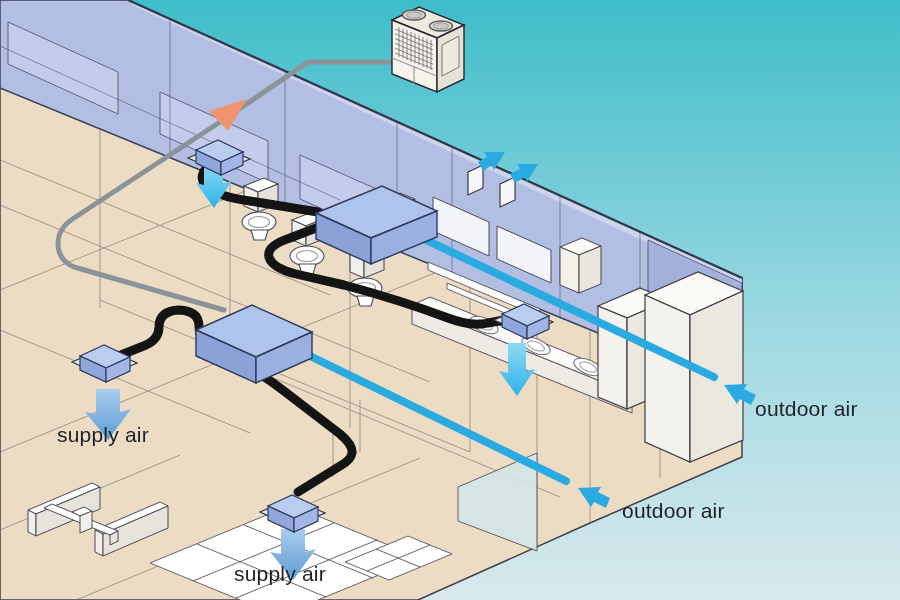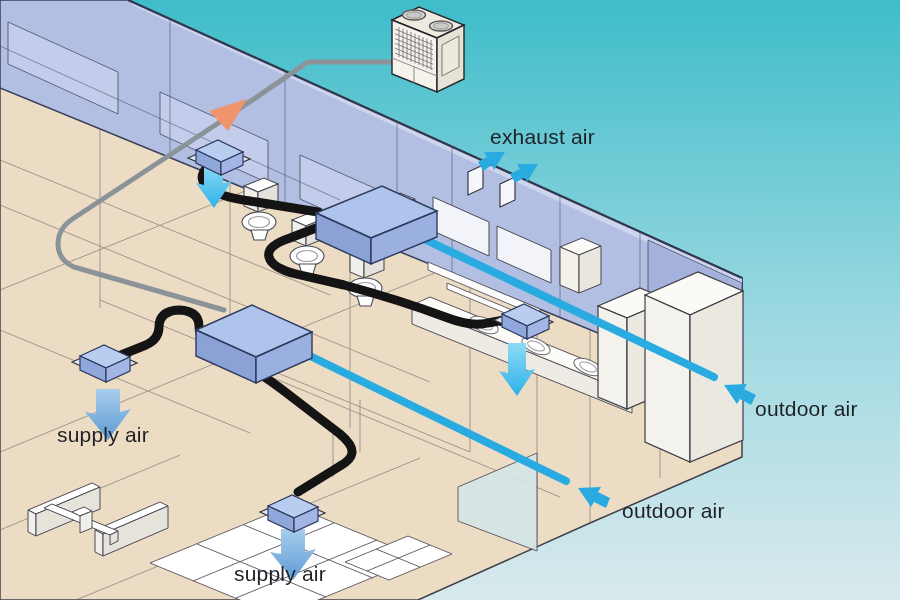--- a/index.html
+++ b/index.html
@@ -277,19 +277,18 @@
       <ellipse cx="414" cy="15" rx="11.5" ry="5" fill="#d7d7d5" stroke="#5a5a5a"></ellipse>
       <ellipse cx="414" cy="15" rx="7.5" ry="3.2" fill="#c9c9c7" stroke="#8a8a88" stroke-width="0.8"></ellipse>
     </g>
     <g>
       <ellipse cx="441" cy="26" rx="11.5" ry="5" fill="#d7d7d5" stroke="#5a5a5a"></ellipse>
       <ellipse cx="441" cy="26" rx="7.5" ry="3.2" fill="#c9c9c7" stroke="#8a8a88" stroke-width="0.8"></ellipse>
     </g>
   </g>
 </svg>
 
-<div class="lbl" style="left:490px;top:125px;">exhaust air</div>
 <div class="lbl" style="left:755px;top:397px;">outdoor air</div>
 <div class="lbl" style="left:622px;top:499px;">outdoor air</div>
 <div class="lbl" style="left:57px;top:423px;">supply air</div>
 <div class="lbl" style="left:234px;top:562px;">supply air</div>
 
 </div>
 
 </body></html>

